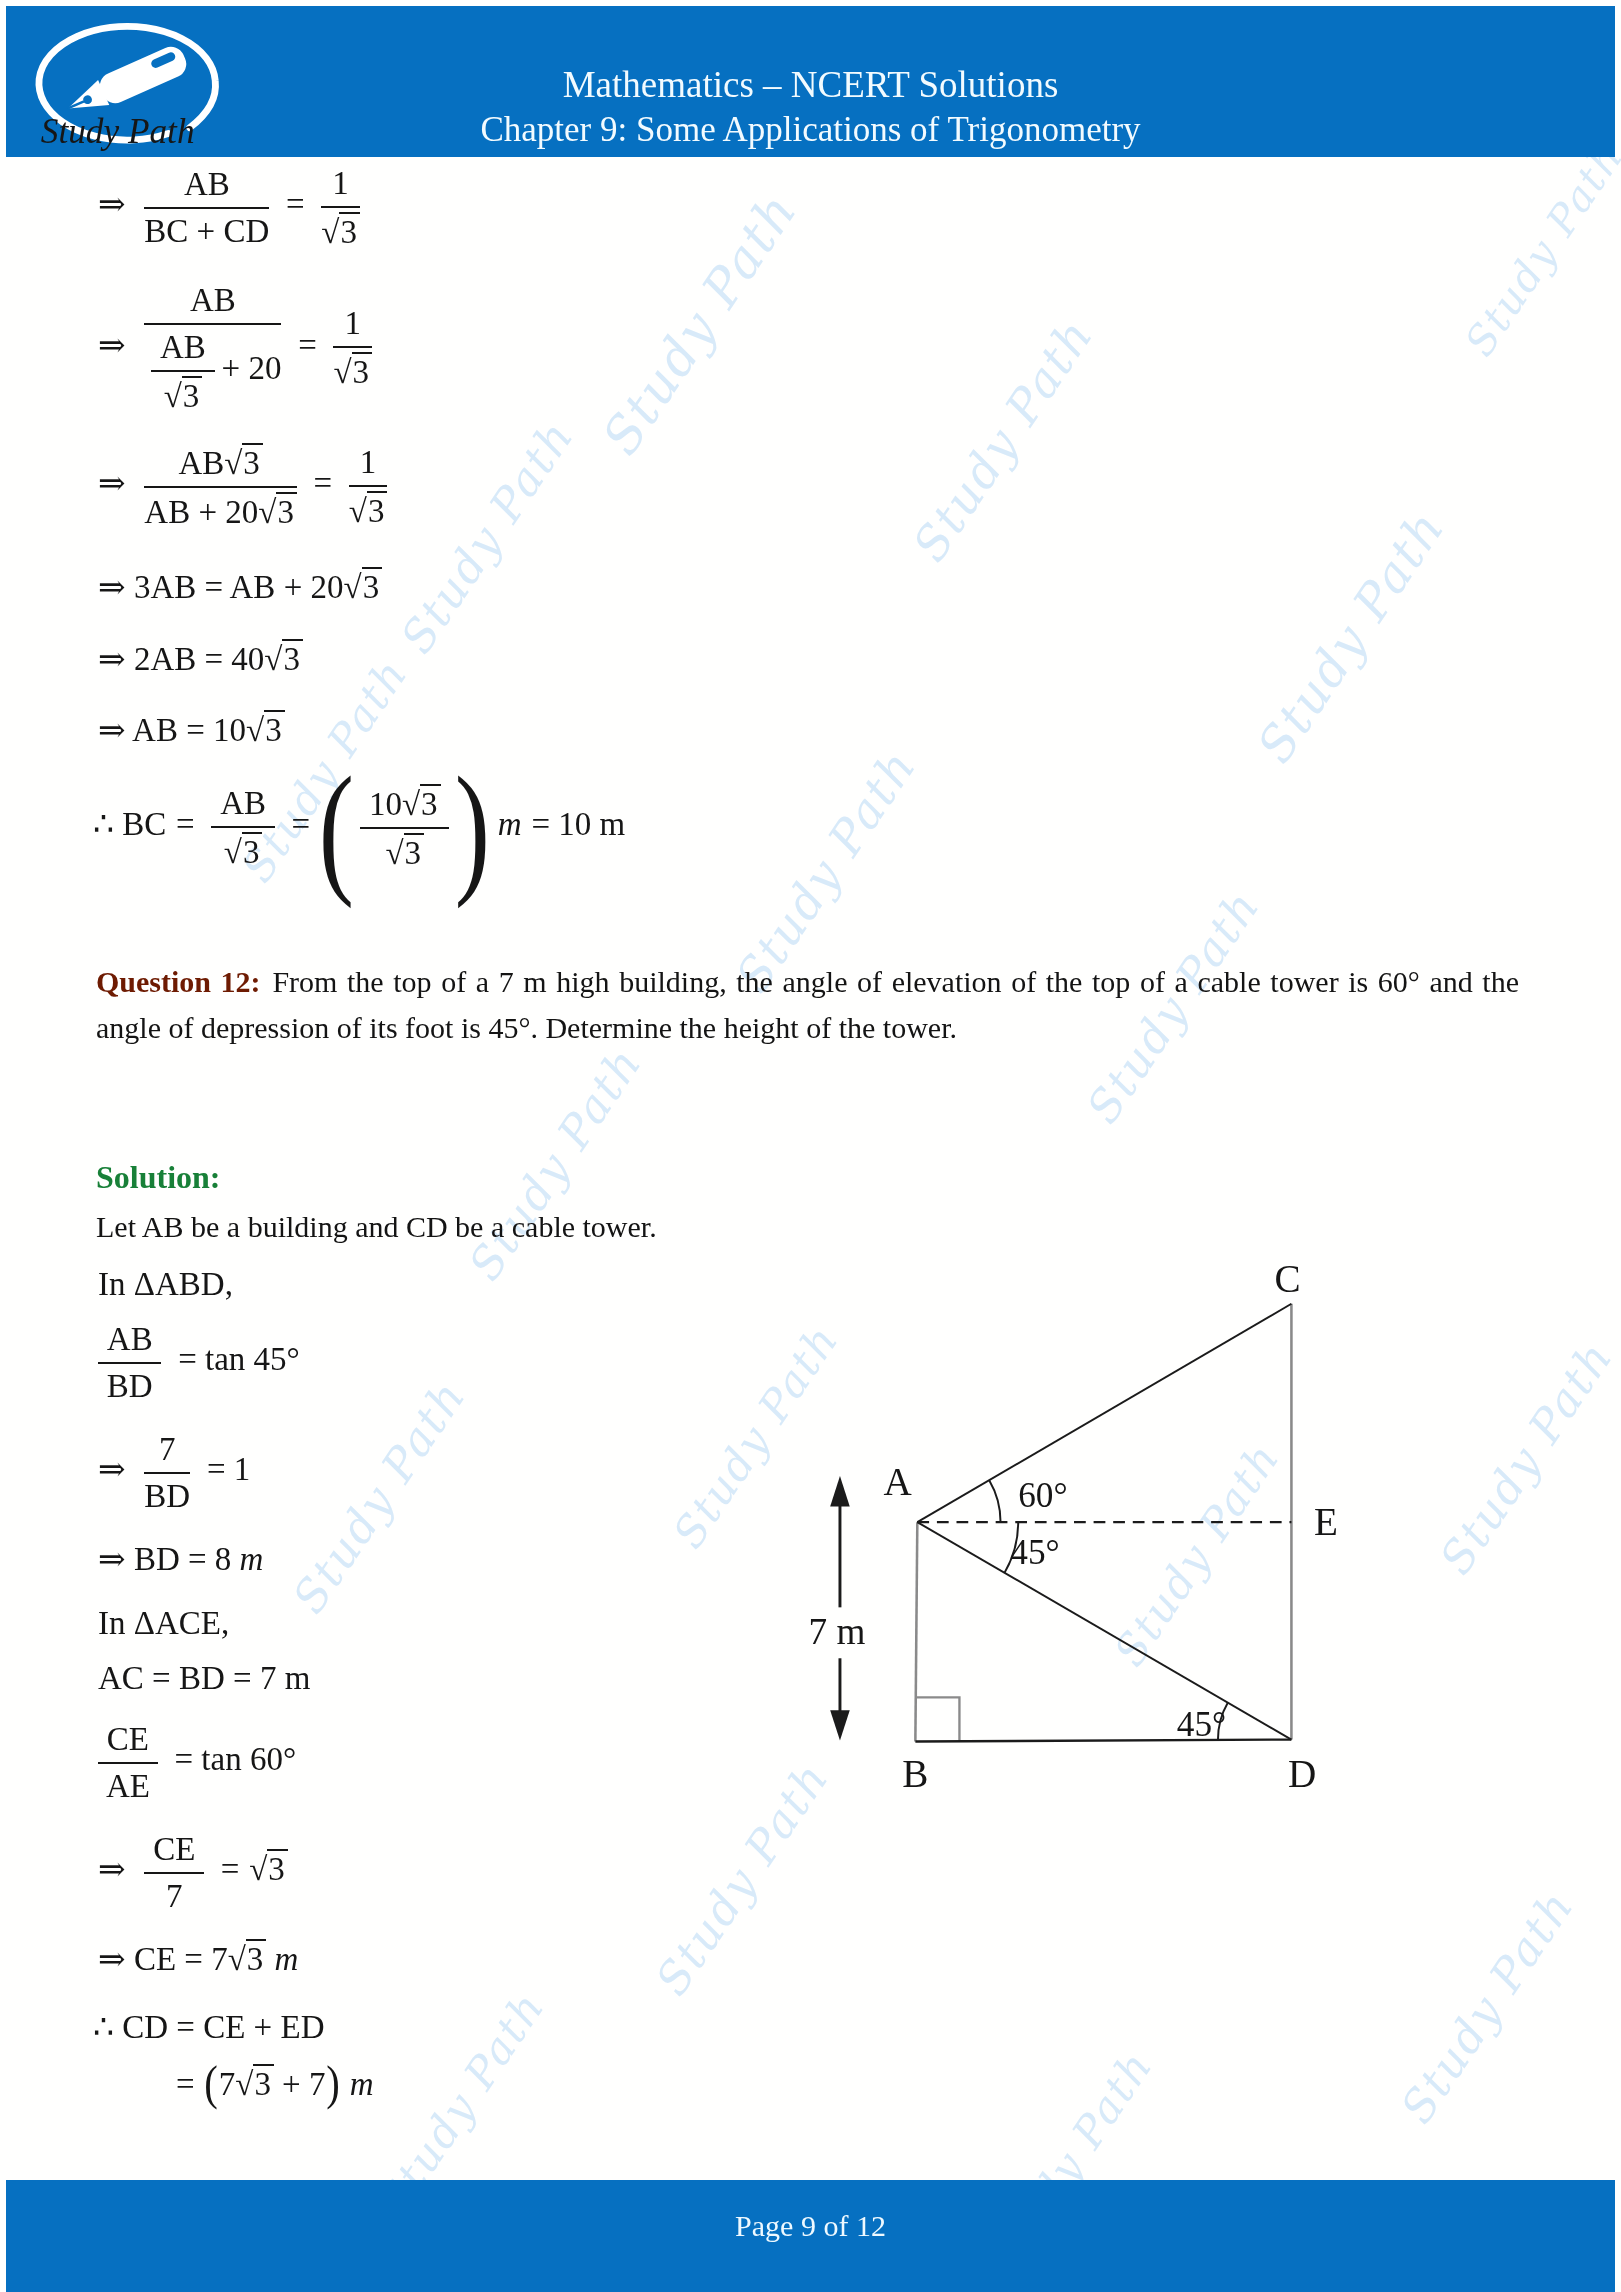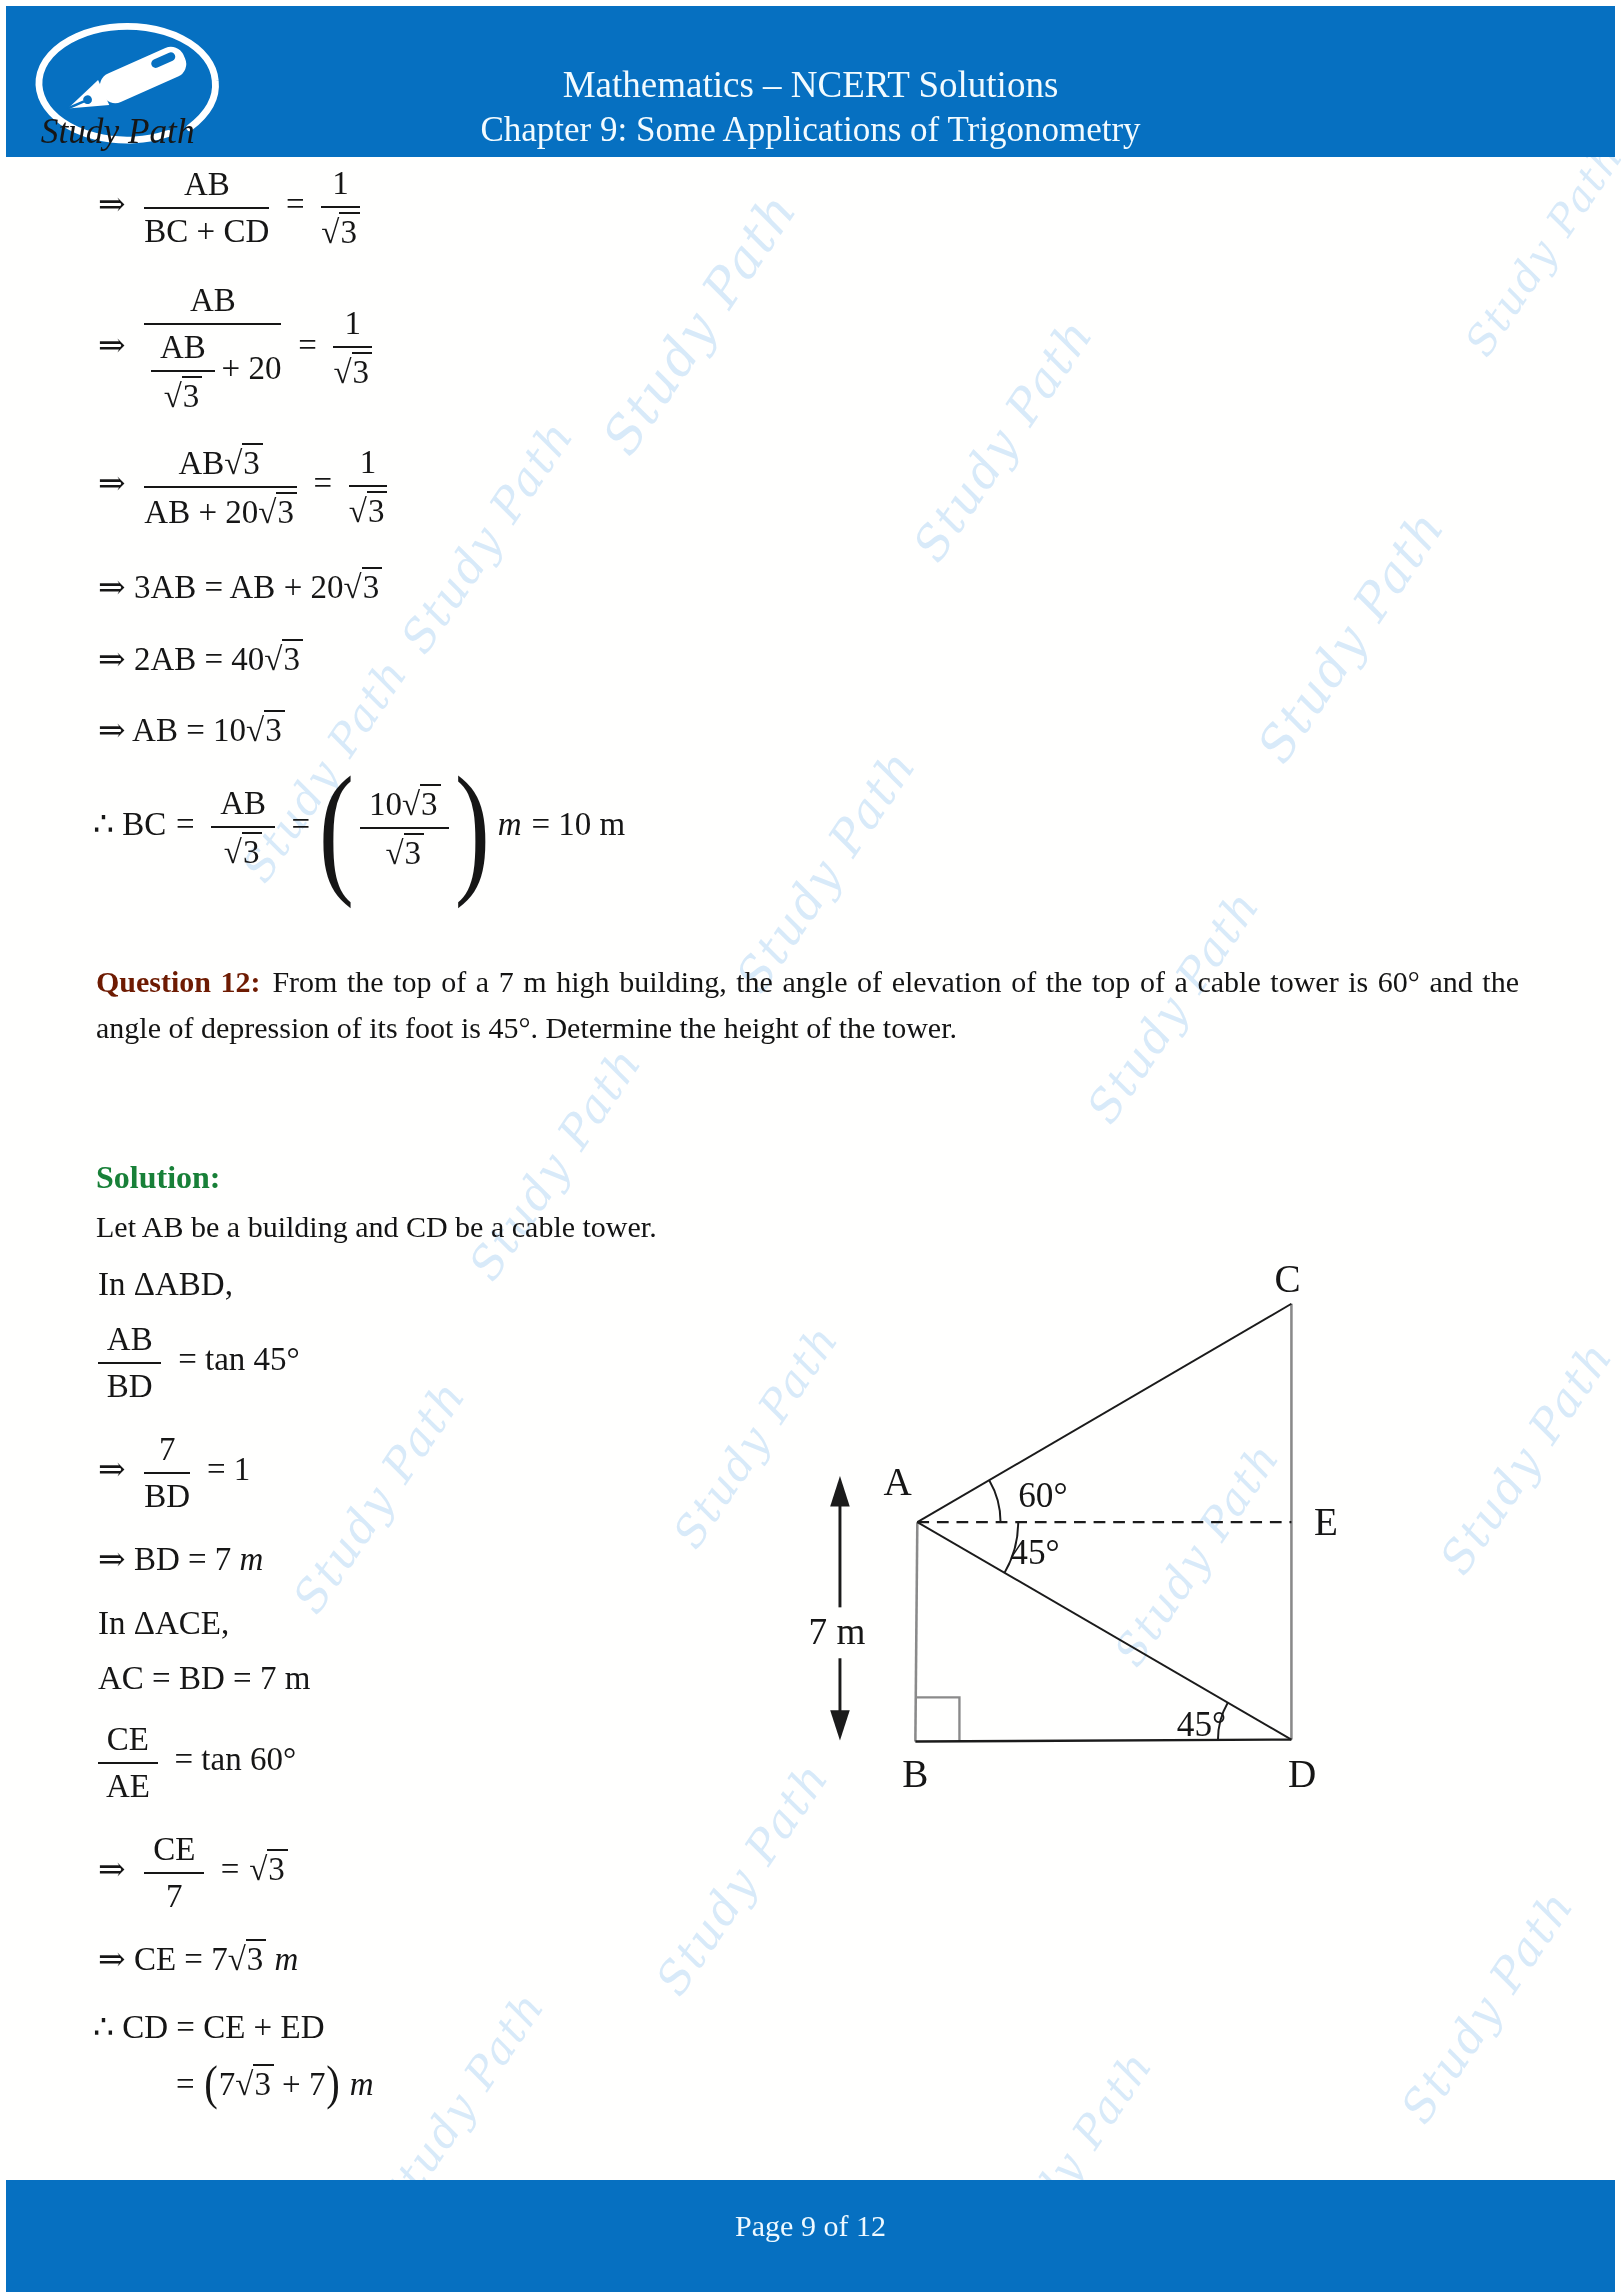--- a/index.html
+++ b/index.html
@@ -120,21 +120,21 @@
 
   <div class="eq" style="top:1321px;left:98px;">
     <span class="frac" style="margin-left:0;"><span class="num">AB</span><span class="den">BD</span></span><span class="rel">= tan 45°</span>
   </div>
 
   <div class="eq" style="top:1431px;left:98px;">
     <span class="lead">⇒</span><span class="frac"><span class="num">7</span><span class="den">BD</span></span><span class="rel">= 1</span>
   </div>
 
   <div class="eq" style="top:1539px;left:98px;">
-    <span>⇒ BD = 7 </span><span class="mi">m</span>
+    <span>⇒ BD = 8 </span><span class="mi">m</span>
   </div>
 
   <div class="eq" style="top:1605px;left:98px;">In ΔACE,</div>
   <div class="eq" style="top:1660px;left:98px;">AC = BD = 7 m</div>
 
   <div class="eq" style="top:1721px;left:98px;">
     <span class="frac" style="margin-left:0;"><span class="num">CE</span><span class="den">AE</span></span><span class="rel">= tan 60°</span>
   </div>
 
   <div class="eq" style="top:1831px;left:98px;">

